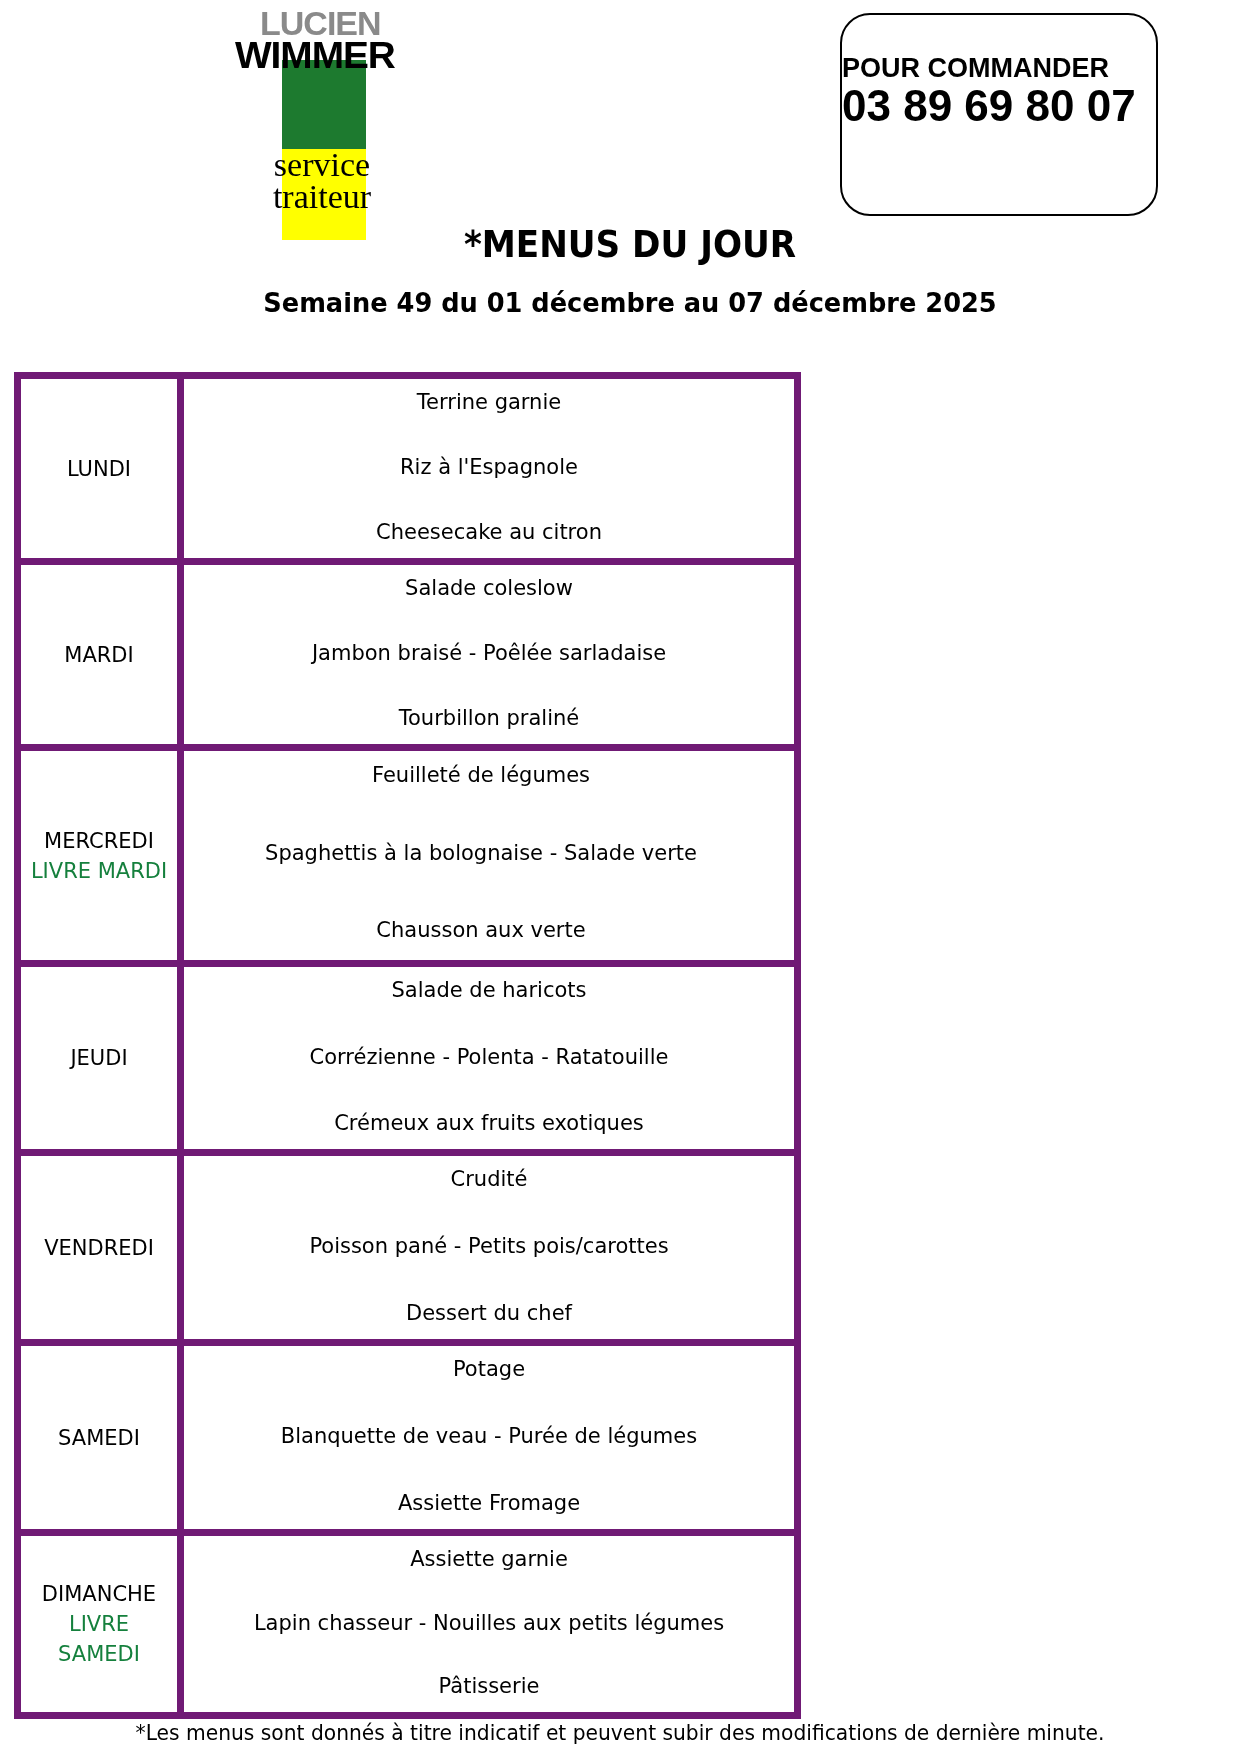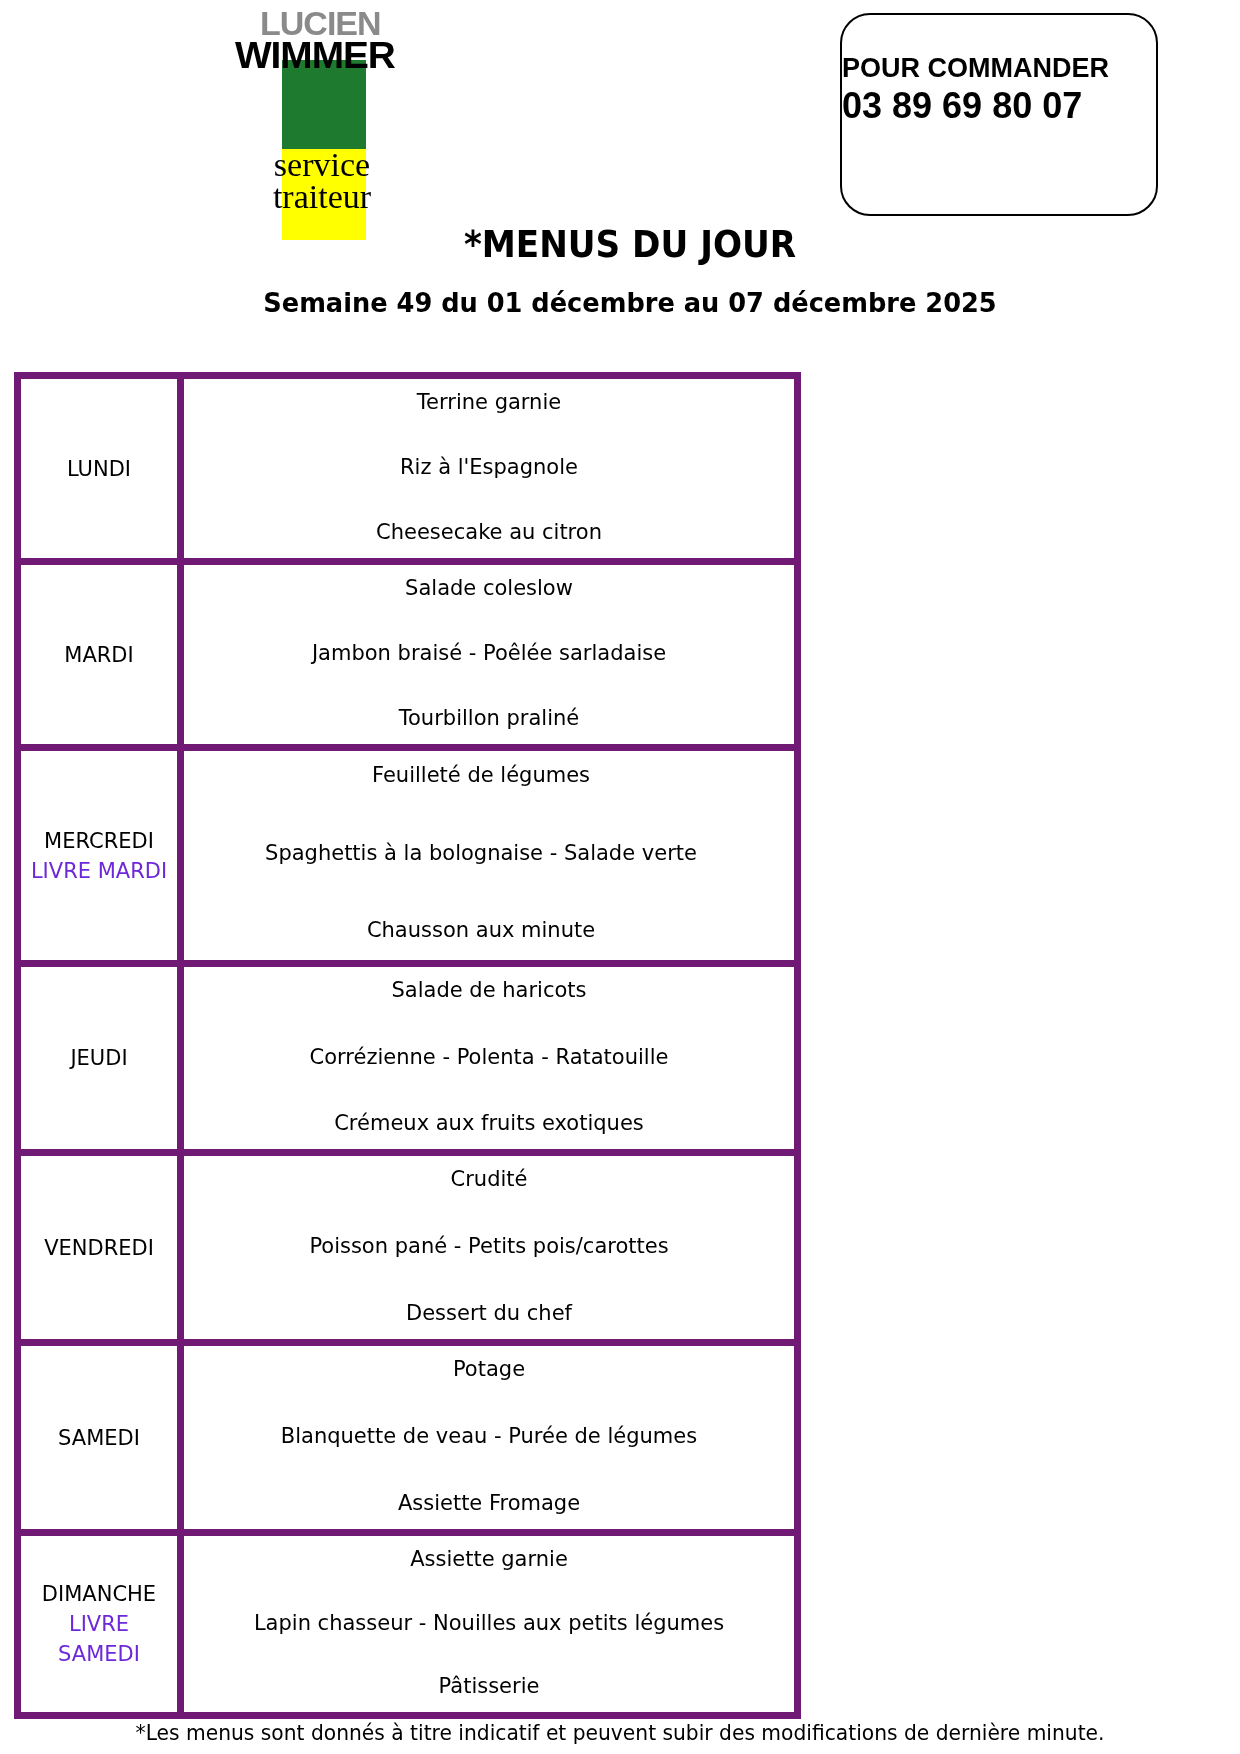--- a/index.html
+++ b/index.html
@@ -18,36 +18,36 @@
                    font-size:34px; line-height:32px; color:#000; }
   .logo .service.l1 { top:137px; }
   .logo .service.l2 { top:169px; }
 
   
   .order-box { position:absolute; left:840px; top:13px; width:318px; height:203px; border:2px solid #000;
                border-radius:30px; box-sizing:border-box; 
                font-family:"Liberation Sans", sans-serif; font-weight:bold; }
   .order-box .line { font-size:27px; line-height:30px; }
   .order-box .line.first { margin-top:38px; }
-  .order-box .phone { font-size:36px; line-height:42px; margin-top:2px; }
+  .order-box .phone { font-size:44px; line-height:42px; margin-top:2px; }
 
   
   .title { position:absolute; left:0; width:1260px; top:222px; text-align:center;
            font-family:"DejaVu Sans", sans-serif; font-weight:bold; font-size:38px; letter-spacing:0px;
            transform:scaleX(0.9); transform-origin:center; }
   .subtitle { position:absolute; left:0; width:1260px; top:287px; text-align:center;
               font-family:"DejaVu Sans", sans-serif; font-weight:bold; font-size:27px;
               transform:scaleX(0.95); transform-origin:center; }
 
   
   .menu-table { position:absolute; left:14px; top:372px; width:787px; border-collapse:collapse;
                 border:4px solid #000; table-layout:fixed; }
   .menu-table td { border:7px solid #701a75; padding:0; vertical-align:middle; }
   .menu-table td.day { width:156px; text-align:center; font-size:21px; line-height:30px; }
-  .menu-table td.day .red { color:#6d28d9; }
+  .menu-table td.day .red { color:#15803d; }
   .menu-table td.dishes { text-align:center; font-size:21px; font-weight:500; }
   .dish { display:block; }
 
   .row-lundi td { height:179px; }
   .row-mardi td { height:179px; }
   .row-mercredi td { height:209px; }
   .row-jeudi td { height:182px; }
   .row-vendredi td { height:183px; }
   .row-samedi td { height:183px; }
   .row-dimanche td { height:176px; }
@@ -107,21 +107,21 @@
     </tr>
     <tr class="row-mercredi">
       <td class="day">
         <div>MERCREDI</div>
         <div class="red">LIVRE MARDI</div>
       </td>
       <td class="dishes">
         <div class="dish-wrap">
           <span class="dish">Feuilleté de légumes</span>
           <span class="dish">Spaghettis à la bolognaise - Salade verte</span>
-          <span class="dish">Chausson aux minute</span>
+          <span class="dish">Chausson aux verte</span>
         </div>
       </td>
     </tr>
     <tr class="row-jeudi">
       <td class="day">
         <div>JEUDI</div>
       </td>
       <td class="dishes">
         <div class="dish-wrap">
           <span class="dish">Salade de haricots</span>

